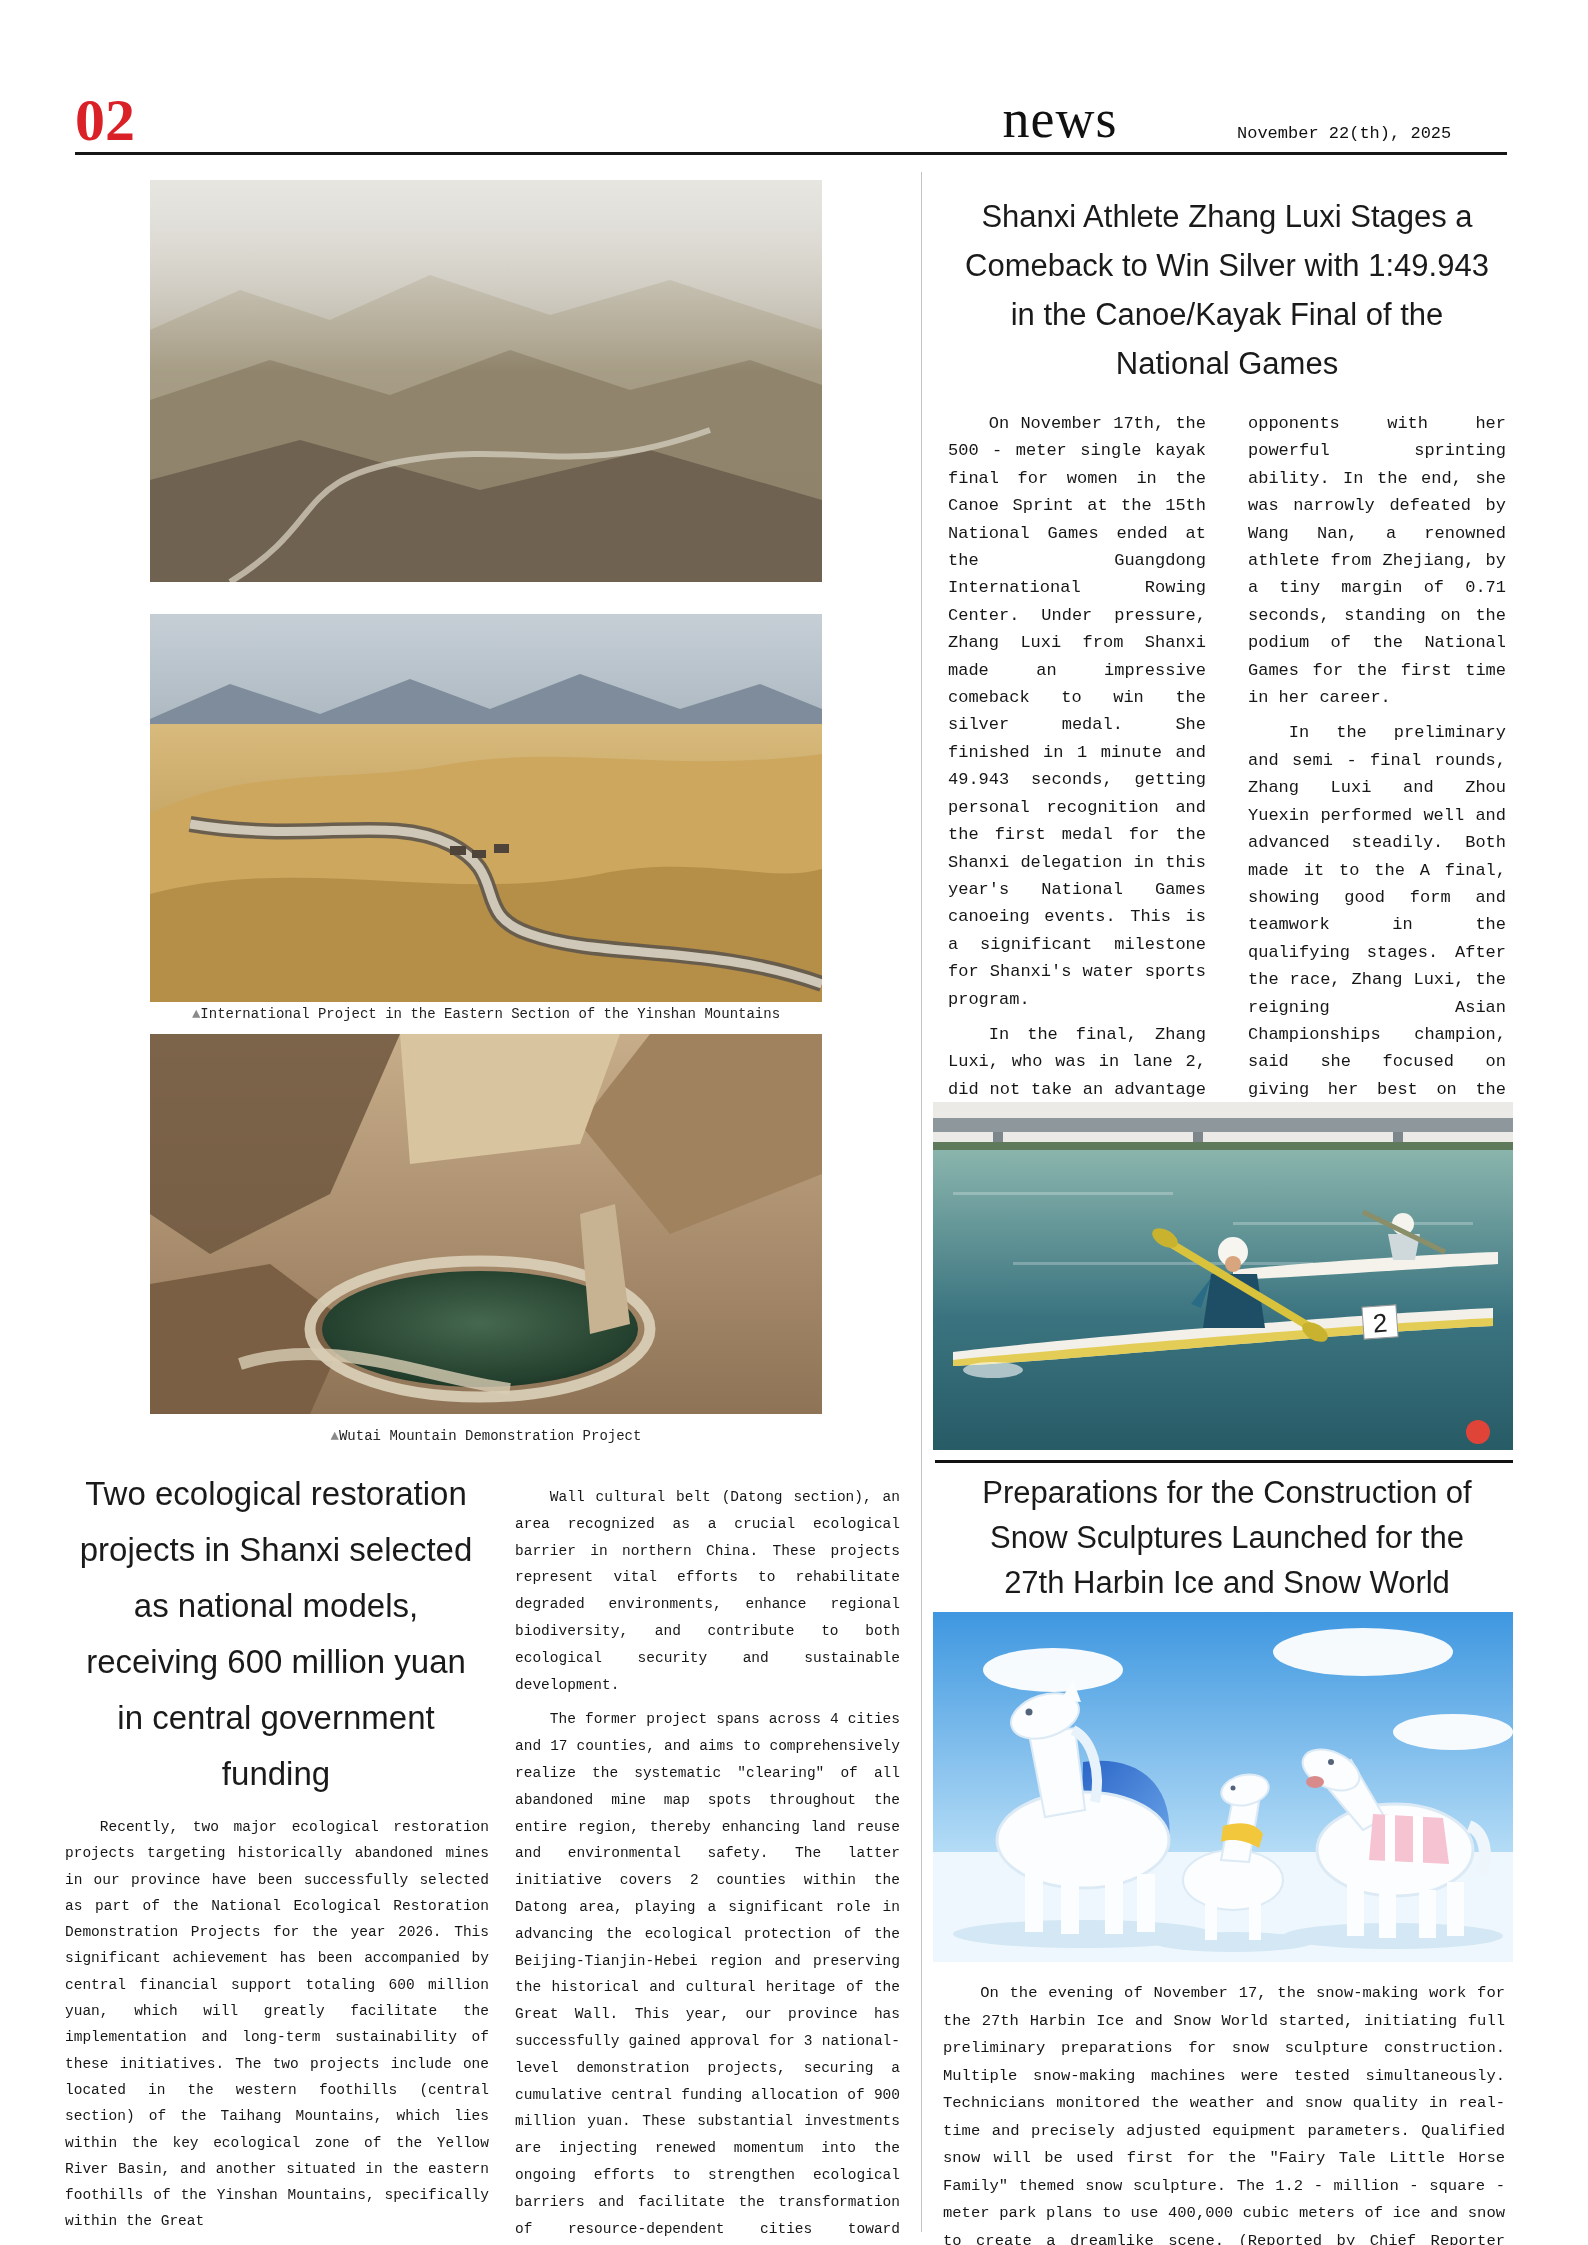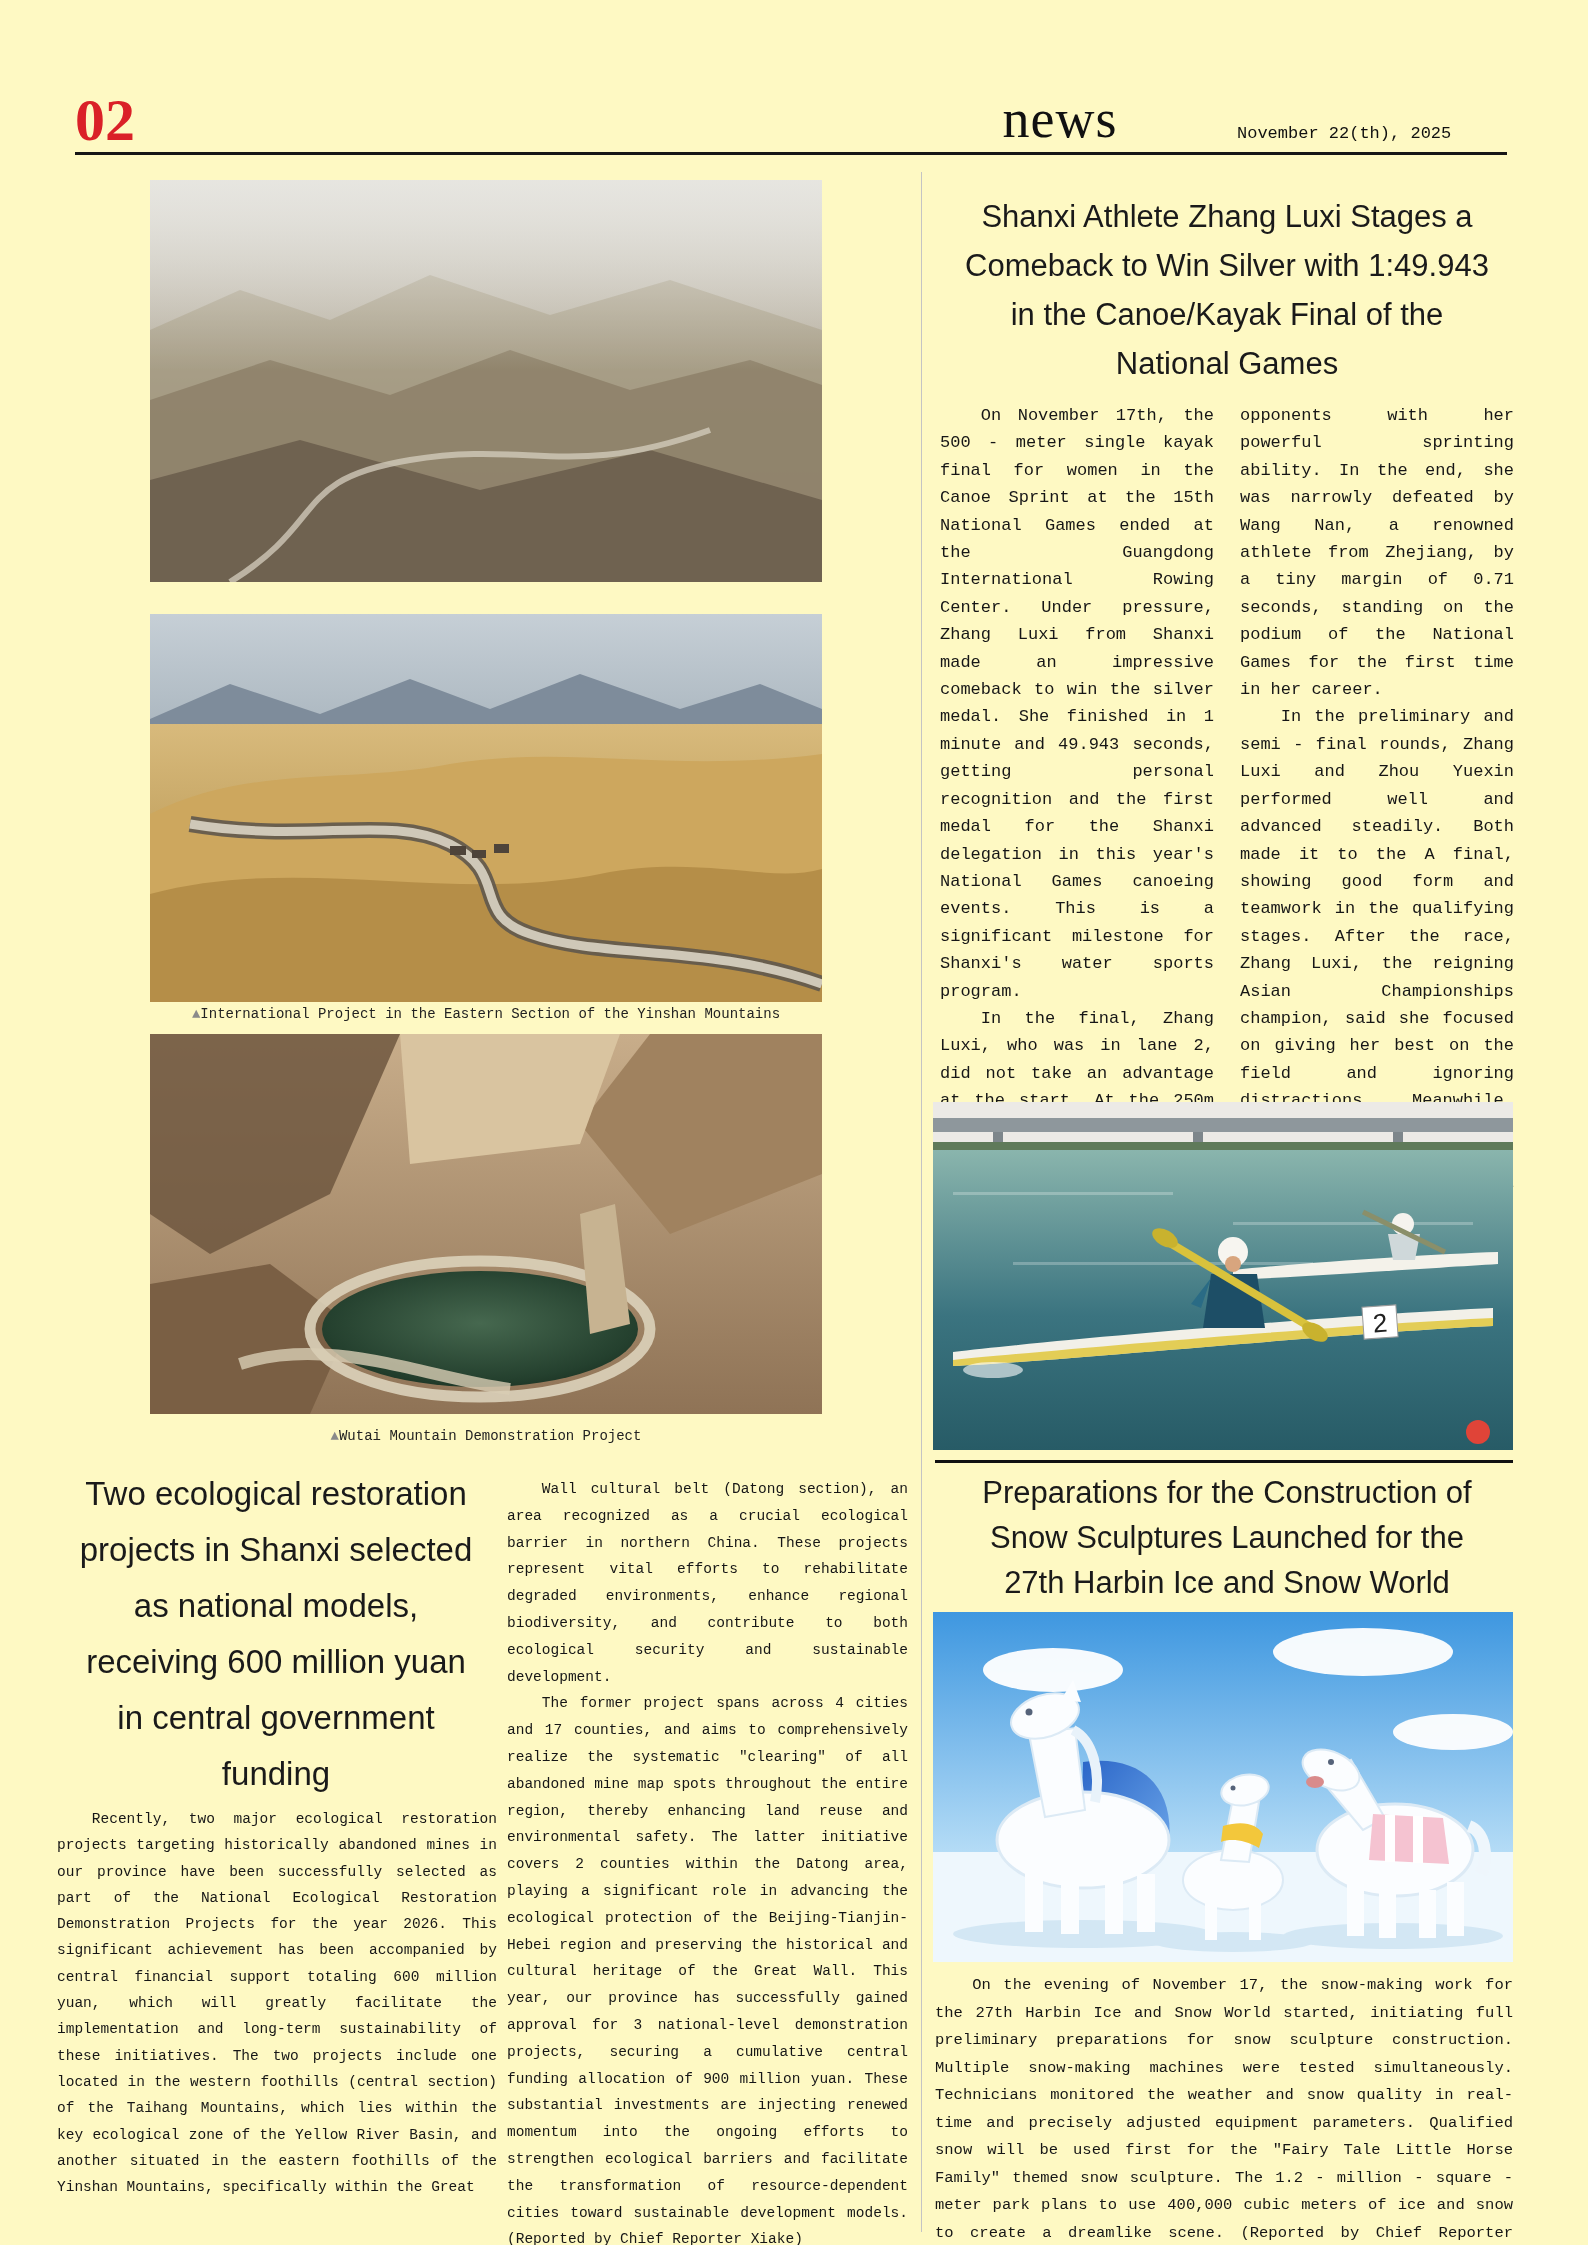--- a/index.html
+++ b/index.html
@@ -1,38 +1,38 @@
 <!DOCTYPE html>
 <html><head>
 <meta charset="utf-8">
 <style>
   html,body{margin:0;padding:0;background:#e9e9e9;}
   .page{
-    position:relative;width:1588px;height:2245px;background:#fef9c3;
+    position:relative;width:1588px;height:2245px;background:#ffffff;
     font-family:"Liberation Mono", monospace;color:#111;overflow:hidden;
     margin:0 auto;
   }
   .abs{position:absolute;}
   
   .pagenum{font-family:"Liberation Serif", serif;font-weight:700;font-size:60px;line-height:1;}
   .masthead{font-family:"Liberation Serif", serif;font-weight:400;font-size:54px;line-height:1;letter-spacing:1px;}
   .dateline{font-size:17px;white-space:nowrap;}
   .hrule{background:#161616;}
   .vdivider{background:#c4c4c4;}
   
   .title{
     font-family:"Liberation Sans", sans-serif;font-weight:400;color:#1a1a1a;
     text-align:center;white-space:pre-line;
   }
   .title-left{font-size:33px;line-height:56px;}
   .title-r1{font-size:31px;line-height:49px;}
   .title-r2{font-size:31px;line-height:45px;}
   
   .bodytext{text-align:justify;color:#161616;}
-  .bodytext p.para{margin:0;}
+  .bodytext p.para{margin:8px;}
   .bodytext p.para.indent{text-indent:2.4em;}
   .c-r1{font-size:17px;line-height:27.4px;width:274px;}
   .c-wide{font-size:14.5px;line-height:26.3px;width:440px;}
   .c-mid{font-size:14.5px;line-height:26.8px;width:401px;}
   .c-harbin{font-size:15.5px;line-height:27.5px;width:578px;}
   
   .caption{font-size:14px;text-align:center;color:#222;white-space:nowrap;}
   .caption .tri{color:#8a8a8a;}
   .photo{display:block;}
   .photo svg{display:block;width:100%;height:100%;}

